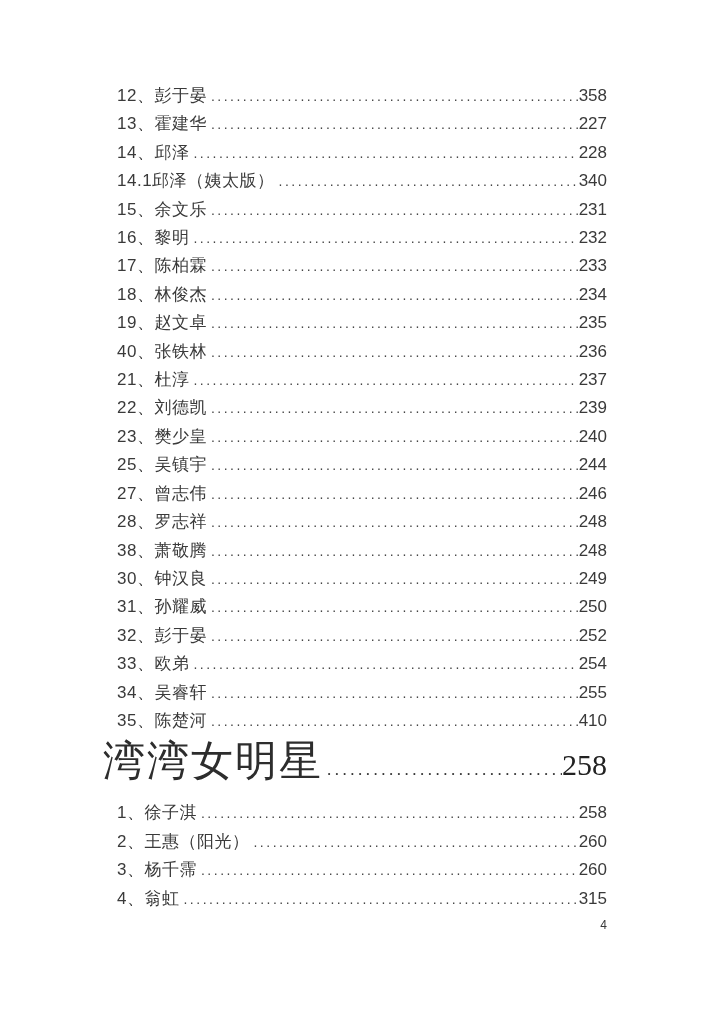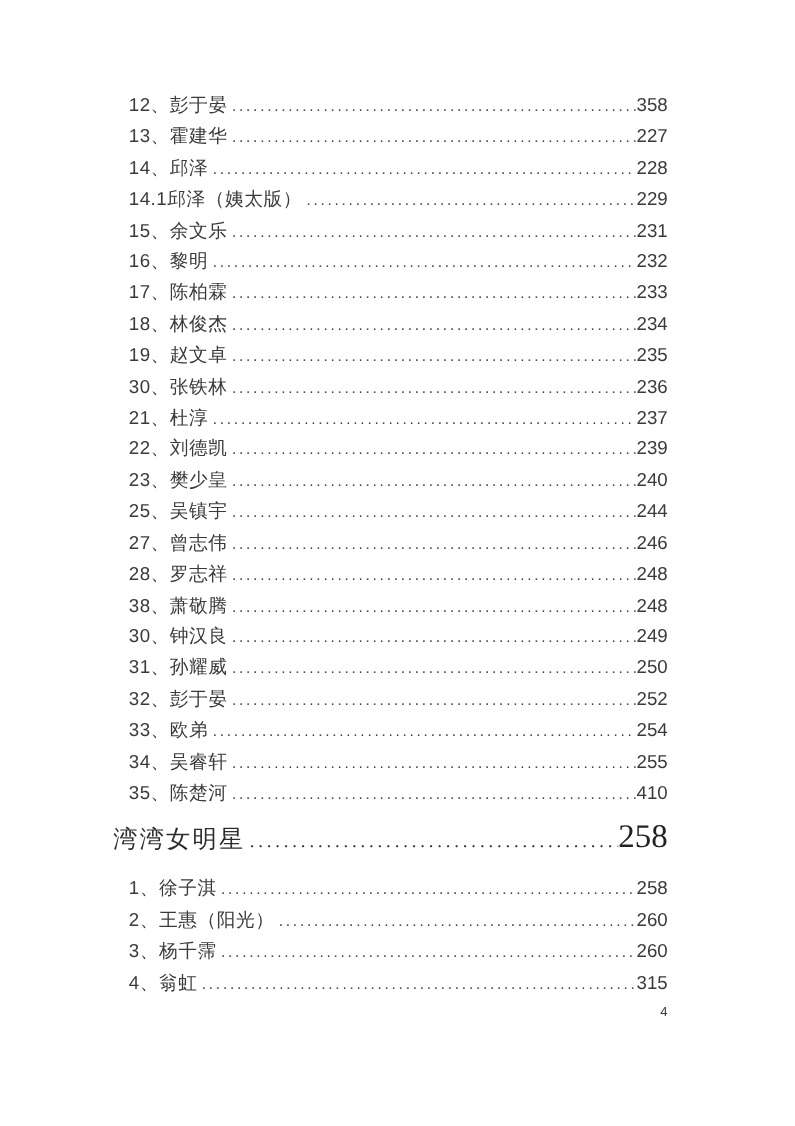--- a/index.html
+++ b/index.html
@@ -41,21 +41,21 @@
   .toc-heading {
     display:flex;
     align-items:baseline;
     line-height:48px;
     margin:2px 0 5px -14px;
     white-space:nowrap;
     color:var(--heading,#2d2d2d);
   }
   .toc-heading .label {
     flex:0 0 auto;
-    font-size:22px;
+    font-size:42px;
     letter-spacing:2px;
   }
   .toc-heading .dots {
     flex:1 1 auto;
     overflow:hidden;
     white-space:nowrap;
     margin:0 0 0 4px;
     letter-spacing:3.5px;
     font-size:17px;
     font-family:"Liberation Serif","DejaVu Serif",serif;
@@ -96,21 +96,21 @@
 
   <div class="toc-row">
     <span class="label">14、邱泽</span>
     <span class="dots"></span>
     <span class="pagenum">228</span>
   </div>
 
   <div class="toc-row">
     <span class="label">14.1邱泽（姨太版）</span>
     <span class="dots"></span>
-    <span class="pagenum">229</span>
+    <span class="pagenum">340</span>
   </div>
 
   <div class="toc-row">
     <span class="label">15、余文乐</span>
     <span class="dots"></span>
     <span class="pagenum">231</span>
   </div>
 
   <div class="toc-row">
     <span class="label">16、黎明</span>
@@ -130,21 +130,21 @@
     <span class="pagenum">234</span>
   </div>
 
   <div class="toc-row">
     <span class="label">19、赵文卓</span>
     <span class="dots"></span>
     <span class="pagenum">235</span>
   </div>
 
   <div class="toc-row">
-    <span class="label">30、张铁林</span>
+    <span class="label">40、张铁林</span>
     <span class="dots"></span>
     <span class="pagenum">236</span>
   </div>
 
   <div class="toc-row">
     <span class="label">21、杜淳</span>
     <span class="dots"></span>
     <span class="pagenum">237</span>
   </div>
 

